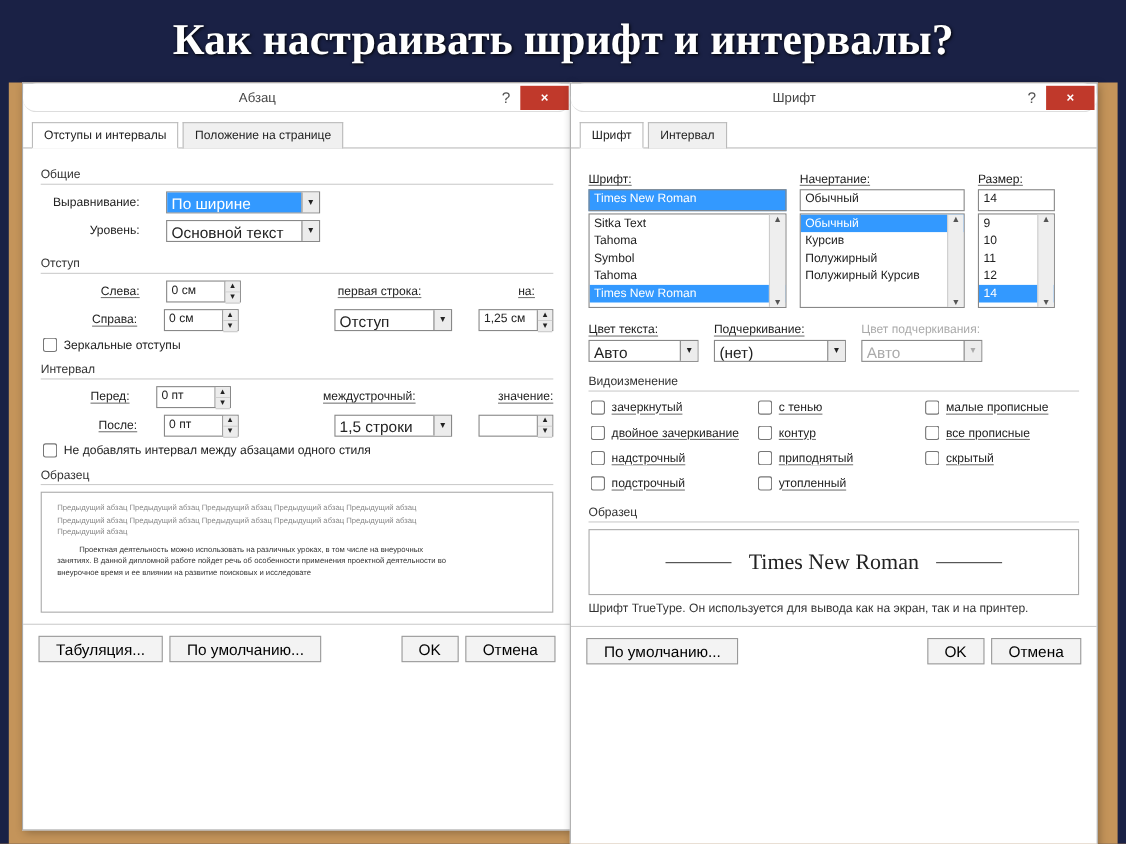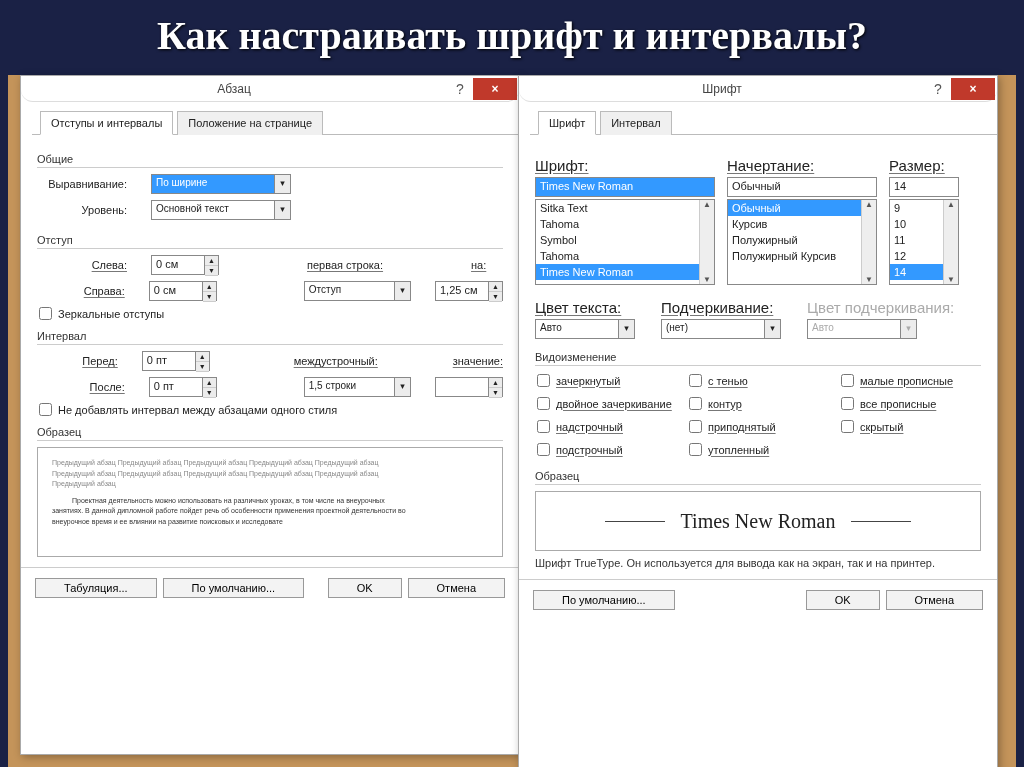--- a/index.html
+++ b/index.html
@@ -6,46 +6,46 @@
   body { width: 1024px; height: 767px; background: #1a2145; overflow: hidden; }
   .slide-title { color: #fff; font-family: Georgia, "Times New Roman", serif; font-size: 40px; font-weight: bold; text-align: center; padding: 12px 0 16px; text-shadow: 1px 1px 3px #000; }
   .canvas { background: #c4945a; height: 700px; margin: 0 8px; position: relative; }
   .dialog { position: absolute; background: #fff; border: 1px solid #aaa; box-shadow: 2px 2px 8px rgba(0,0,0,.3); font-size: 11px; color: #222; }
   .dlg-para { left: 12px; top: 0; width: 500px; height: 680px; }
   .dlg-font { left: 510px; top: 0; width: 480px; height: 764px; }
   .titlebar { display: flex; align-items: center; height: 26px; background: #fff; border-bottom: 1px solid #ddd; border-radius: 12px; }
   .titlebar .title { flex: 1; text-align: center; font-size: 12px; color: #444; }
   .titlebar .help { width: 26px; text-align: center; font-size: 14px; color: #555; cursor: pointer; }
   .titlebar .close { width: 44px; height: 22px; background: #c0392b; color: #fff; text-align: center; line-height: 22px; font-size: 12px; font-weight: bold; cursor: pointer; margin-right:2px; }
-  .tabs { display: flex; gap: 4px; padding: 8px 8px 0; border-bottom: 1px solid #bbb; margin-bottom: 8px; margin-left: 11px; }
+  .tabs { display: flex; gap: 4px; padding: 8px 8px 0; border-bottom: 1px solid #bbb; margin-bottom: 8px; }
   .tab { padding: 5px 10px; border: 1px solid #bbb; border-bottom: none; background: #f0f0f0; cursor: pointer; position: relative; top: 1px; }
   .tab.active { background: #fff; border-bottom: 1px solid #fff; }
   .content { padding: 4px 16px 10px; }
   .group-label { font-size: 11px; color: #333; margin: 6px 0 4px; border-bottom: 1px solid #ccc; padding-bottom: 2px; }
   .row { display: flex; align-items: center; gap: 24px; margin: 6px 0; }
   .lbl { width: 90px; text-align: right; font-size: 11px; }
   .lbl-u { text-decoration: underline; text-decoration-color: #777; text-underline-offset: 2px; }
   .combo { display: inline-flex; border: 1px solid #888; height: 20px; background: #fff; }
-  .combo .val { flex: 1; padding: 2px 4px; font-size: 10px; overflow: hidden; white-space: nowrap; }
+  .combo .val { flex: 1; padding: 2px 4px; font-size: 14px; overflow: hidden; white-space: nowrap; }
   .combo .arrow { width: 16px; background: #ececec; border-left: 1px solid #888; text-align: center; line-height: 17px; font-size: 9px; }
   .combo.sel .val { background: #3399ff; color: #fff; }
   .spin { display: inline-flex; border: 1px solid #888; height: 20px; background: #fff; }
   .spin .sval { width: 52px; padding: 2px 4px; font-size: 11px; }
   .spin .sbtns { display: flex; flex-direction: column; width: 14px; border-left: 1px solid #888; }
   .spin .sbtns span { flex:1; background: #ececec; text-align:center; font-size:7px; line-height:9px; border-bottom:1px solid #ccc; }
   .chk { display: flex; align-items: center; gap: 6px; font-size: 11px; margin: 4px 2px; }
   .chk input { width:13px; height:13px; }
   .preview-box { border: 1px solid #aaa; height: 110px; padding: 10px 14px; font-size: 7px; color: #888; line-height: 1.5; margin-top: 6px; overflow: hidden; }
   .btnrow { display: flex; gap: 6px; padding: 10px 14px; border-top: 1px solid #ccc; align-items: center; }
-  .btn { border: 1px solid #999; background: #f3f3f3; padding: 3px 28px; font-size: 11px; cursor: pointer; }
+  .btn { border: 1px solid #999; background: #f3f3f3; padding: 3px 15px; font-size: 14px; cursor: pointer; }
   .spacer { flex: 1; }
   
   .font-cols { display: flex; gap: 12px; }
   .fcol { display: flex; flex-direction: column; }
-  .fcol .flbl { font-size: 15px; margin-bottom: 3px; }
+  .fcol .flbl { font-size: 11px; margin-bottom: 3px; }
   .flist { border: 1px solid #888; height: 86px; overflow: hidden; position: relative; background:#fff; }
   .flist .item { padding: 2px 4px; font-size: 11px; }
   .flist .item.sel { background: #3399ff; color: #fff; }
   .flist-scroll { width:15px; background:#eee; border-left:1px solid #ccc; position:absolute; right:0; top:0; bottom:0; }
   .flist-scroll::before,.flist-scroll::after{ content:"▲"; display:block; text-align:center; font-size:8px; color:#555;}
   .flist-scroll::after{content:"▼"; position:absolute; bottom:0; left:0; right:0;}
   .tinput { border:1px solid #888; padding:2px 4px; font-size:11px; height:20px; margin-bottom:2px; }
   .tinput.sel { background:#3399ff; color:#fff; }
   .mod-grid { display:grid; grid-template-columns: repeat(3, 1fr); gap: 2px 10px; margin-top:4px; }
   .sample-box { border:1px solid #aaa; height:60px; display:flex; align-items:center; justify-content:center; margin-top:6px; position:relative; }
@@ -234,21 +234,21 @@
             <div class="item">9</div>
             <div class="item">10</div>
             <div class="item">11</div>
             <div class="item">12</div>
             <div class="item sel">14</div>
             <div class="flist-scroll"></div>
           </div>
         </div>
       </div>
 
-      <div class="row" style="margin-top:14px; gap:26px">
+      <div class="row" style="margin-top:14px; gap:14px">
         <div class="fcol">
           <span class="flbl lbl-u">Цвет текста:</span>
           <div class="combo" style="width:100px">
             <span class="val">Авто</span>
             <span class="arrow">▾</span>
           </div>
         </div>
         <div class="fcol">
           <span class="flbl lbl-u">Подчеркивание:</span>
           <div class="combo" style="width:120px">

